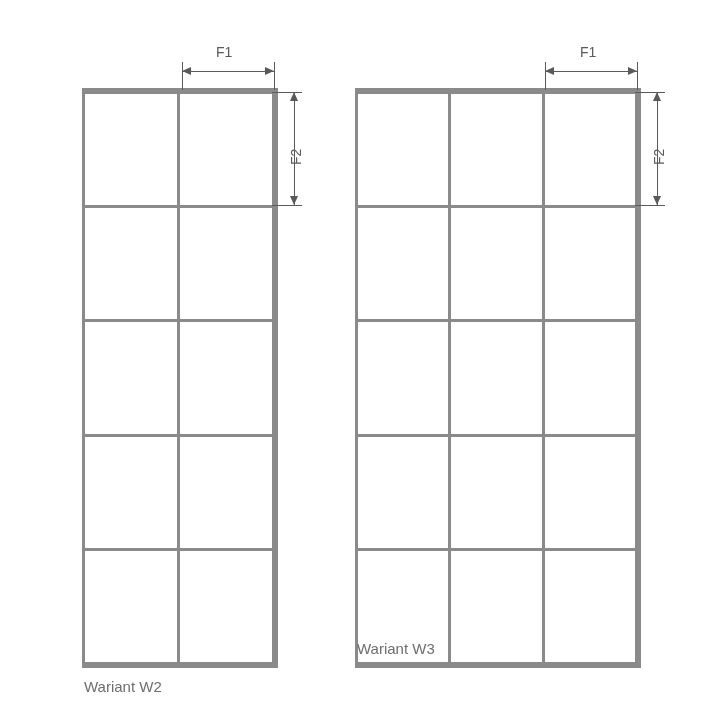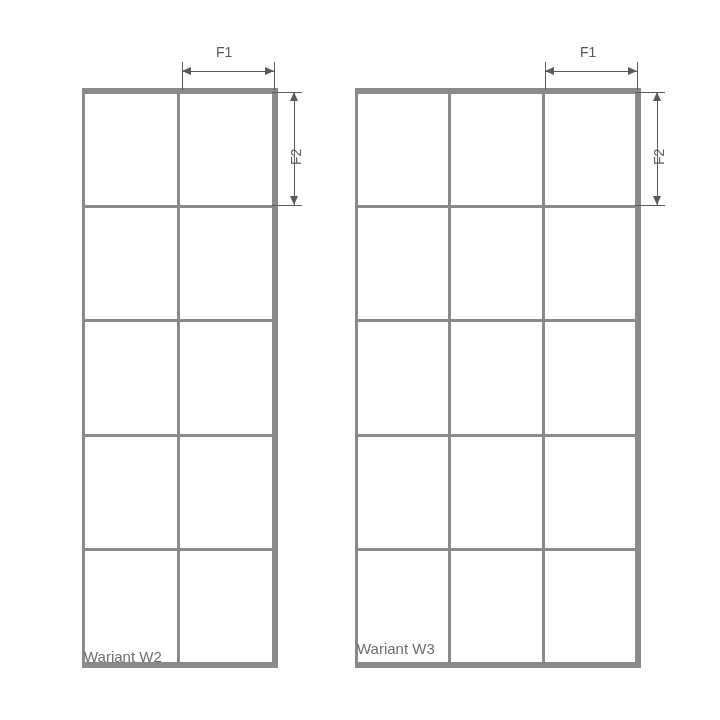--- a/index.html
+++ b/index.html
@@ -54,21 +54,21 @@
     background: #ffffff;
   }
 
   
   .caption {
     position: absolute;
     font-size: 15px;
     color: #6e6e6e;
     white-space: nowrap;
   }
-  #caption-w2 { left: 84px;  top: 648px; }
+  #caption-w2 { left: 84px;  top: 678px; }
   #caption-w3 { left: 357px; top: 640px; }
 
   
   .dim-h {
     position: absolute;
     height: 1px;
     background: #5a5a5a;
   }
   .dim-v {
     position: absolute;

